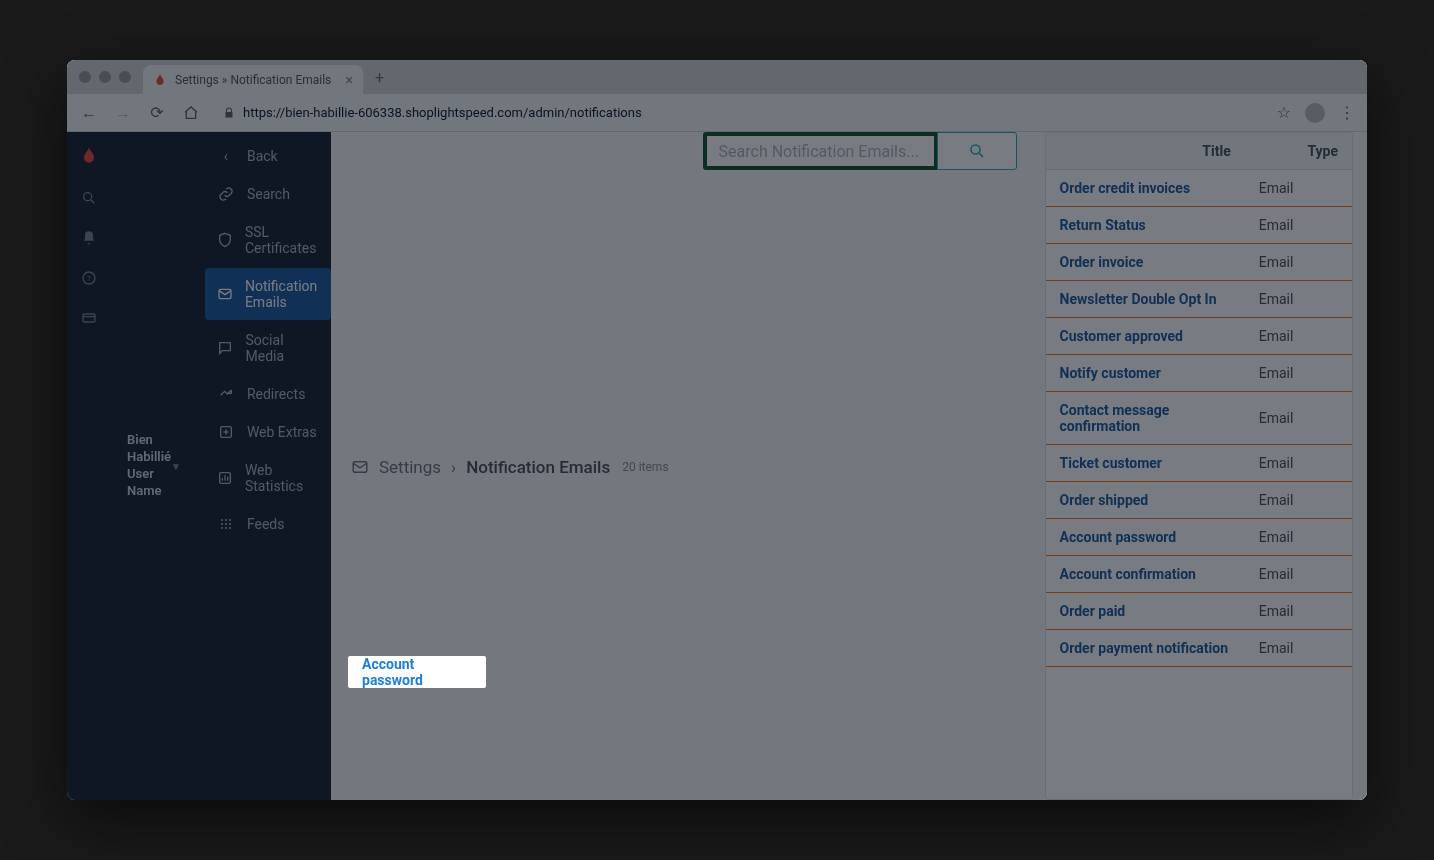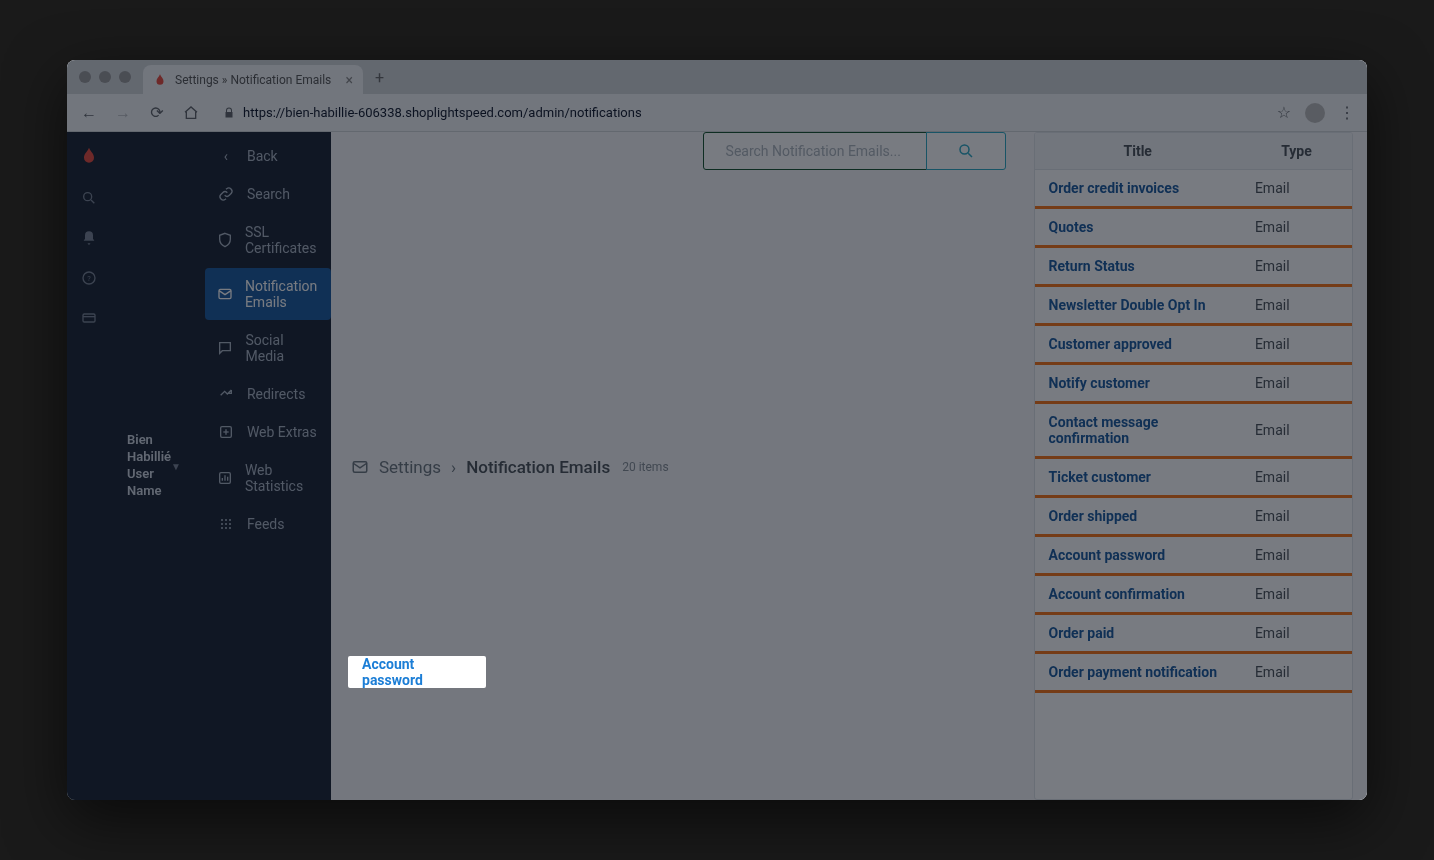--- a/index.html
+++ b/index.html
@@ -42,28 +42,28 @@
   .side-item .back-arrow { font-size: 14px; }
 
   
   .main { flex: 1; background: #f5f6f8; display: flex; overflow: hidden; }
   .page-header { display: flex; align-items: center; gap: 10px; padding: 16px 20px 14px; font-size: 17px; color: #6c757d; }
   .page-header .ph-icon { color: #6c757d; }
   .crumb-strong { color: #495057; font-weight: 500; }
   .count-badge { font-size: 12px; color: #868e96; margin-left: 2px; }
 
   .search-row { display: flex; gap: 0; padding: 0 14px 12px; }
-  .search-input { flex: 1; height: 38px; border: 1px solid #14532d; border-radius: 3px 0 0 3px; padding: 0 22px; font-size: 14px; background: #fff; color: #495057; }
+  .search-input { flex: 1; height: 38px; border: 4px solid #14532d; border-radius: 3px 0 0 3px; padding: 0 12px; font-size: 16px; background: #fff; color: #495057; }
   .search-input::placeholder { color: #adb5bd; }
   .search-btn { width: 80px; height: 38px; border: 1px solid #2aa8c4; border-left: 1px solid #2aa8c4; background: #fff; color: #2aa8c4; display: flex; align-items: center; justify-content: center; border-radius: 0 3px 3px 0; margin-left: -1px; }
 
   .table-wrap { margin: 0 14px; border: 1px solid #dee2e6; border-radius: 3px; background: #fff; overflow-y: auto; flex: 1; }
   table { width: 100%; border-collapse: collapse; }
-  thead th { background: #f1f3f5; text-align: center; padding: 10px 14px; font-size: 14px; font-weight: 700; color: #495057; border-bottom: 1px solid #dee2e6; }
-  tbody td { padding: 10px 14px; font-size: 14px; border-bottom: 3px solid #f97316; color: #495057; }
+  thead th { background: #f1f3f5; text-align: right; padding: 10px 14px; font-size: 14px; font-weight: 700; color: #495057; border-bottom: 1px solid #dee2e6; }
+  tbody td { padding: 10px 14px; font-size: 14px; border-bottom: 1px solid #f97316; color: #495057; }
   tbody td.title-cell a { color: #1a5a9e; font-weight: 700; text-decoration: none; }
 
   th.col-title, td.title-cell { width: 65%; }
 
   
   .dim-overlay { position: absolute; inset: 0; background: rgba(10,15,25,0.55); pointer-events: none; }
   .highlight-box { position: absolute; background: #fff; border-radius: 2px; display: flex; align-items: center; padding: 0 14px; font-size: 14px; font-weight: 700; color: #1c7ed6; pointer-events: none; }
 
   svg { display: block; }
 </style>
@@ -281,25 +281,25 @@
               <th class="col-title">Title</th>
               <th>Type</th>
             </tr>
           </thead>
           <tbody id="table-body">
               <tr>
                 <td class="title-cell"><a href="#">Order credit invoices</a></td>
                 <td>Email</td>
               </tr>
               <tr>
-                <td class="title-cell"><a href="#">Quotes</a></td>
-                <td>Email</td>
-              </tr>
-              <tr>
                 <td class="title-cell"><a href="#">Return Status</a></td>
+                <td>Email</td>
+              </tr>
+              <tr>
+                <td class="title-cell"><a href="#">Order invoice</a></td>
                 <td>Email</td>
               </tr>
               <tr>
                 <td class="title-cell"><a href="#">Newsletter Double Opt In</a></td>
                 <td>Email</td>
               </tr>
               <tr>
                 <td class="title-cell"><a href="#">Customer approved</a></td>
                 <td>Email</td>
               </tr>

